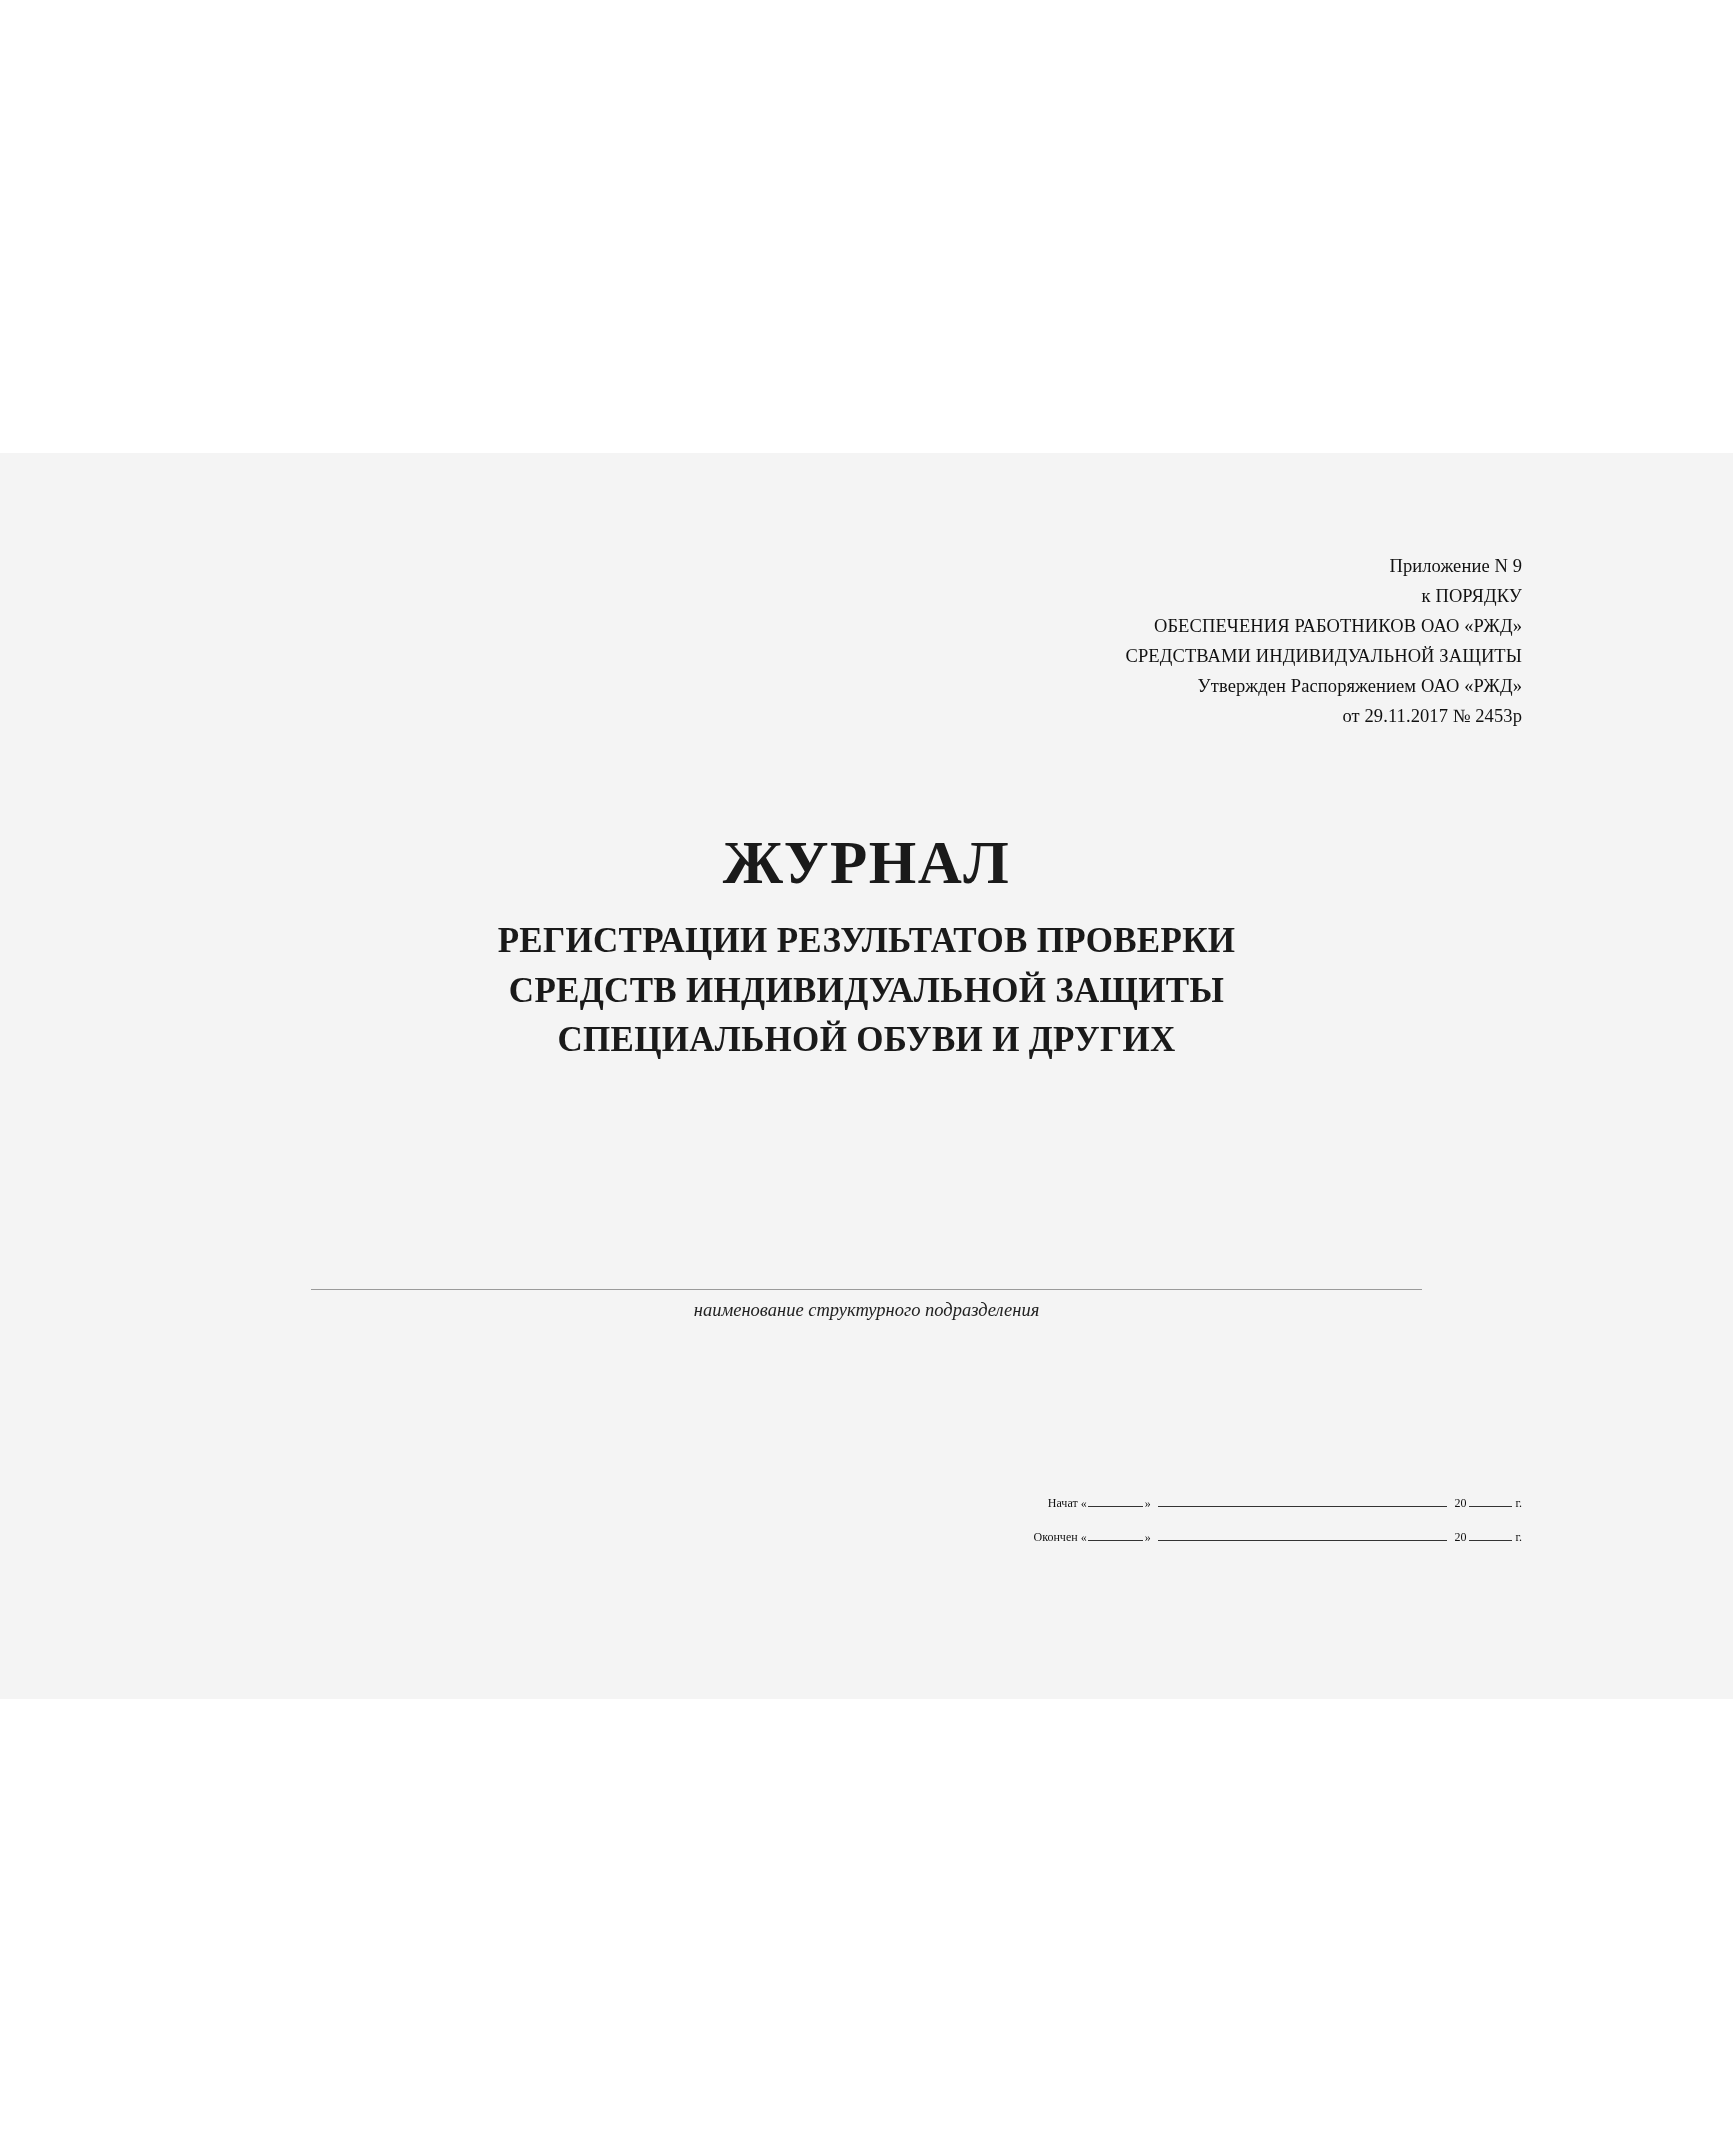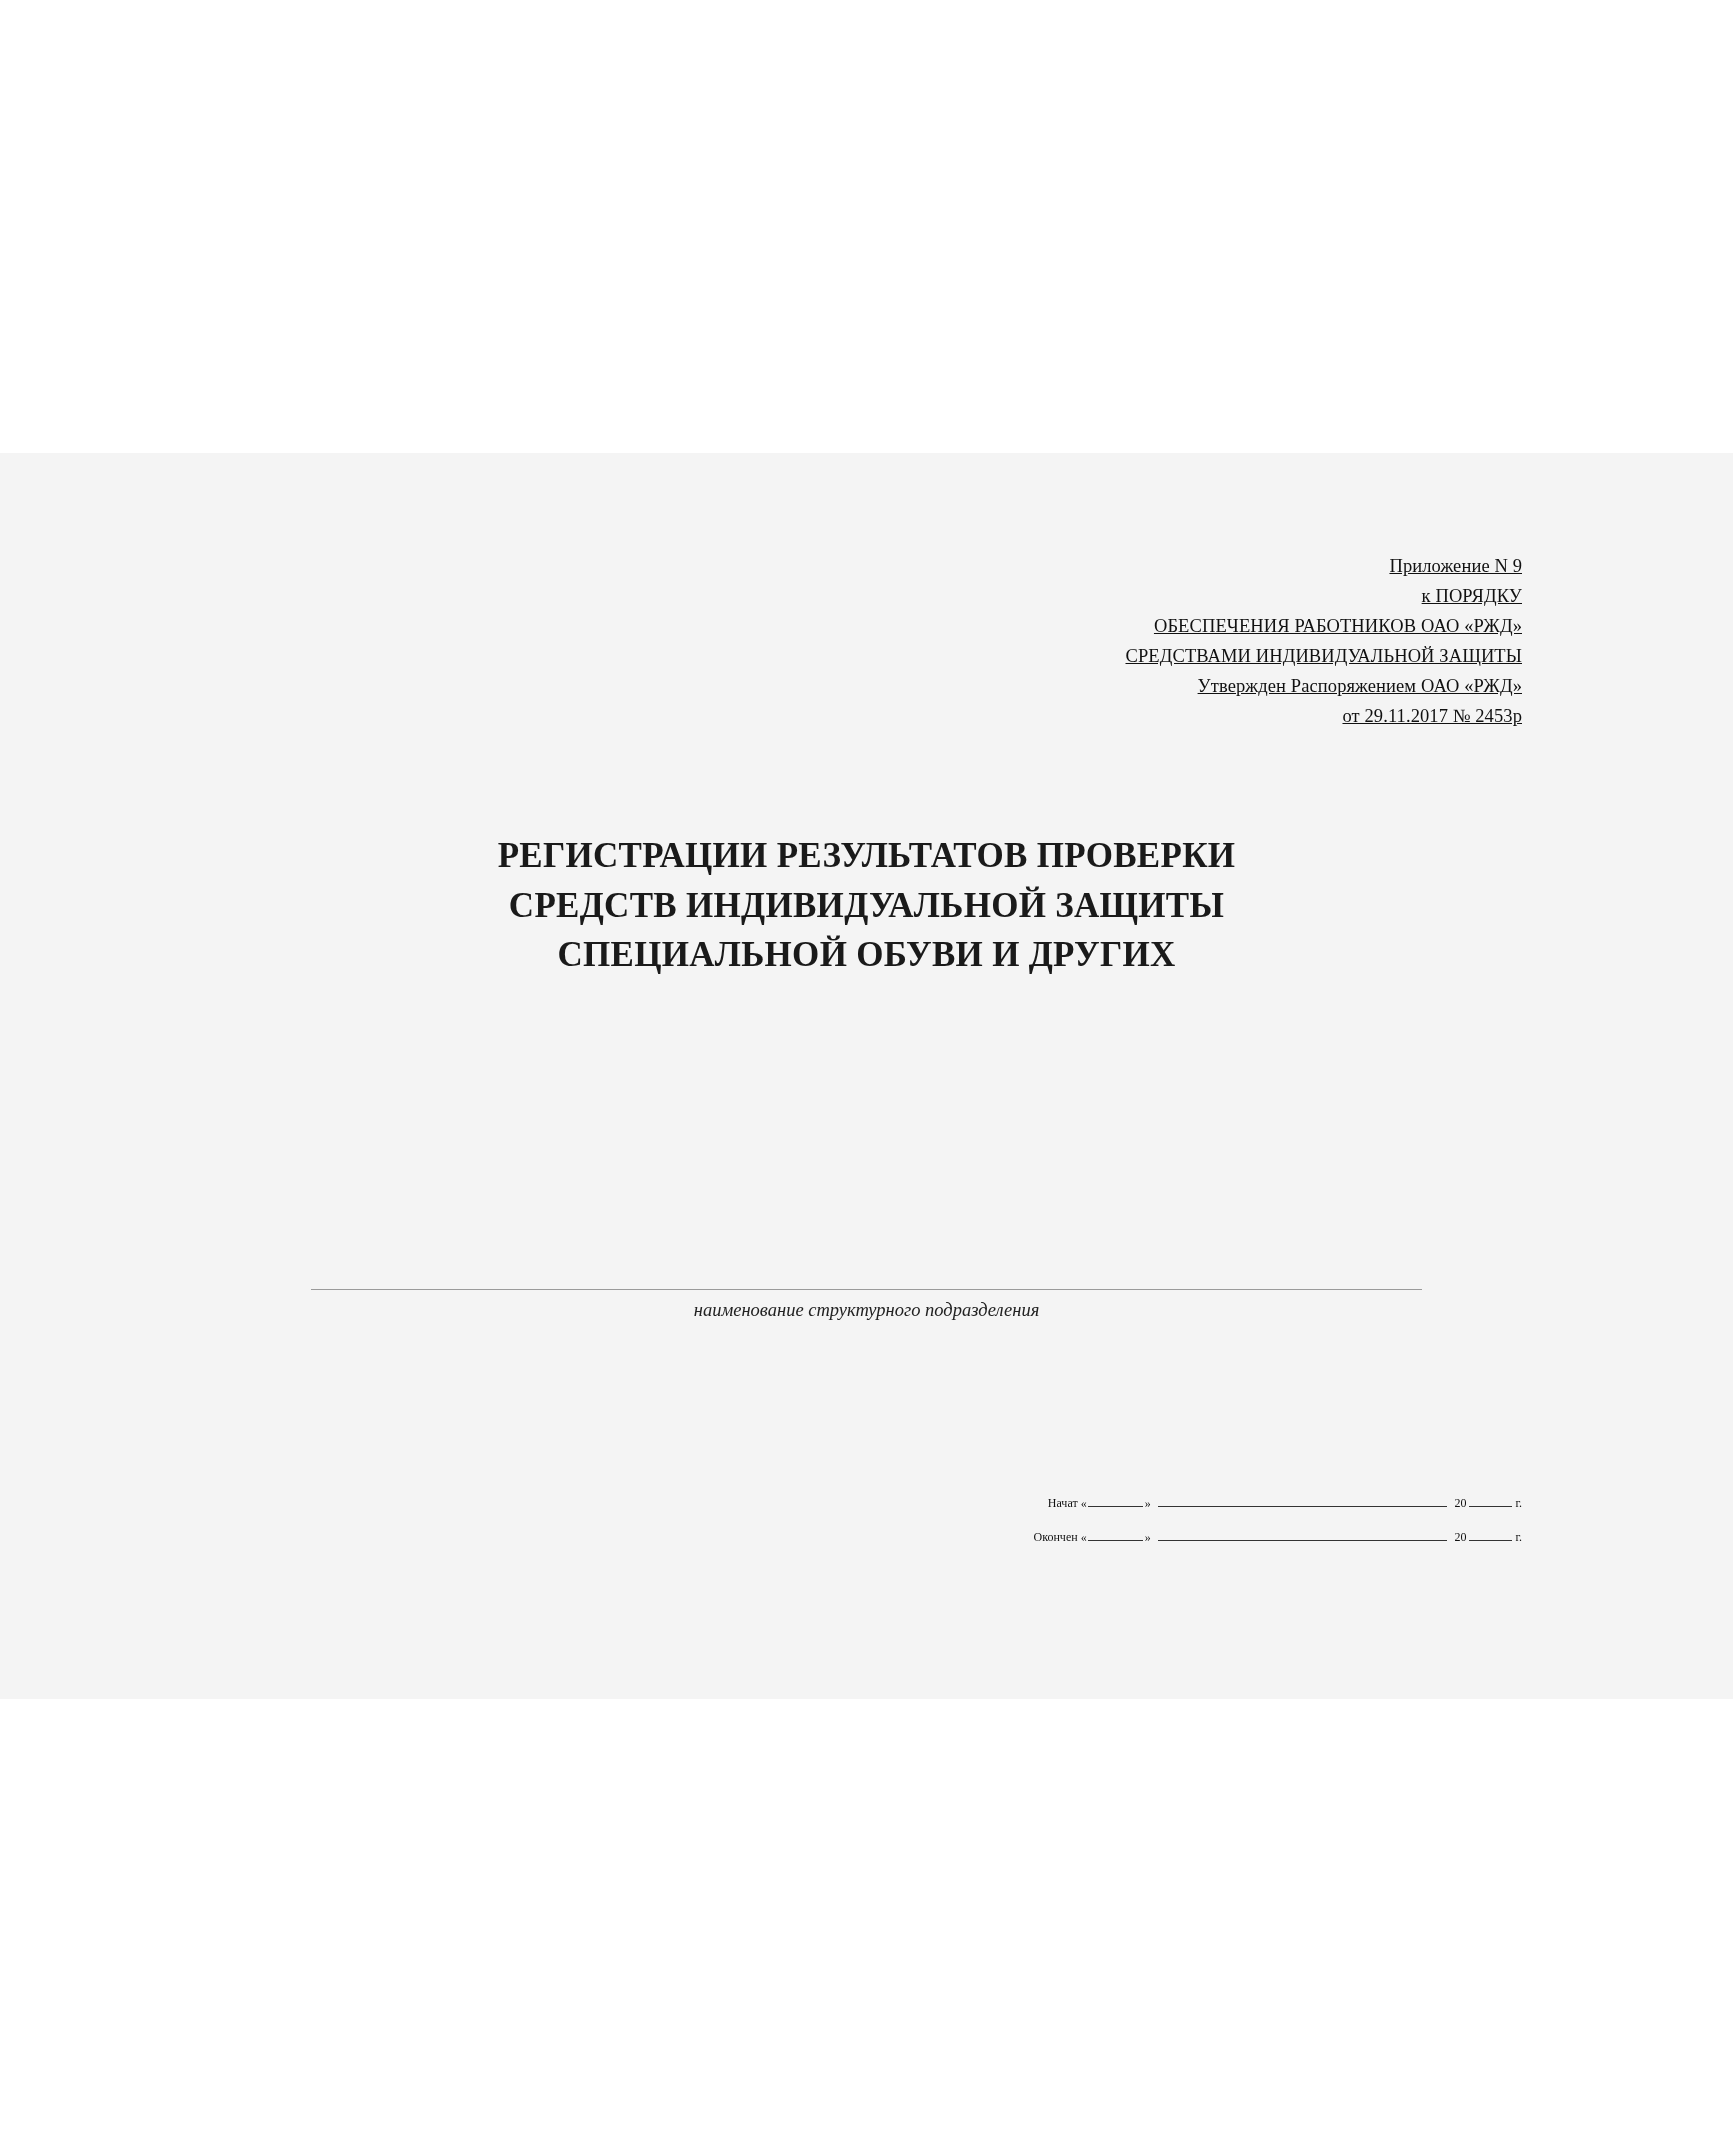--- a/index.html
+++ b/index.html
@@ -38,21 +38,20 @@
     right: 211px;
     top: 98px;
     text-align: right;
     font-size: 18.5px;
     line-height: 30px;
     letter-spacing: 0.1px;
     color: #111;
   }
   .approval div {
     white-space: nowrap;
-    text-decoration: underline;
   }
 
   
   .title-wrap {
     position: absolute;
     left: 252px;
     right: 252px;
     top: 378px;
     text-align: center;
   }
@@ -142,20 +141,21 @@
     <div class="approval">
       <div>Приложение N 9</div>
       <div>к ПОРЯДКУ</div>
       <div>ОБЕСПЕЧЕНИЯ РАБОТНИКОВ ОАО «РЖД»</div>
       <div>СРЕДСТВАМИ ИНДИВИДУАЛЬНОЙ ЗАЩИТЫ</div>
       <div>Утвержден Распоряжением ОАО «РЖД»</div>
       <div>от 29.11.2017 № 2453р</div>
     </div>
 
     <div class="title-wrap">
+      <div class="title-main">ЖУРНАЛ</div>
       <div class="title-sub">
         <div>РЕГИСТРАЦИИ РЕЗУЛЬТАТОВ ПРОВЕРКИ</div>
         <div>СРЕДСТВ ИНДИВИДУАЛЬНОЙ ЗАЩИТЫ</div>
         <div>СПЕЦИАЛЬНОЙ ОБУВИ И ДРУГИХ</div>
       </div>
     </div>
 
     <div class="subdiv">
       <div class="rule"></div>
       <div class="caption">наименование структурного подразделения</div>

